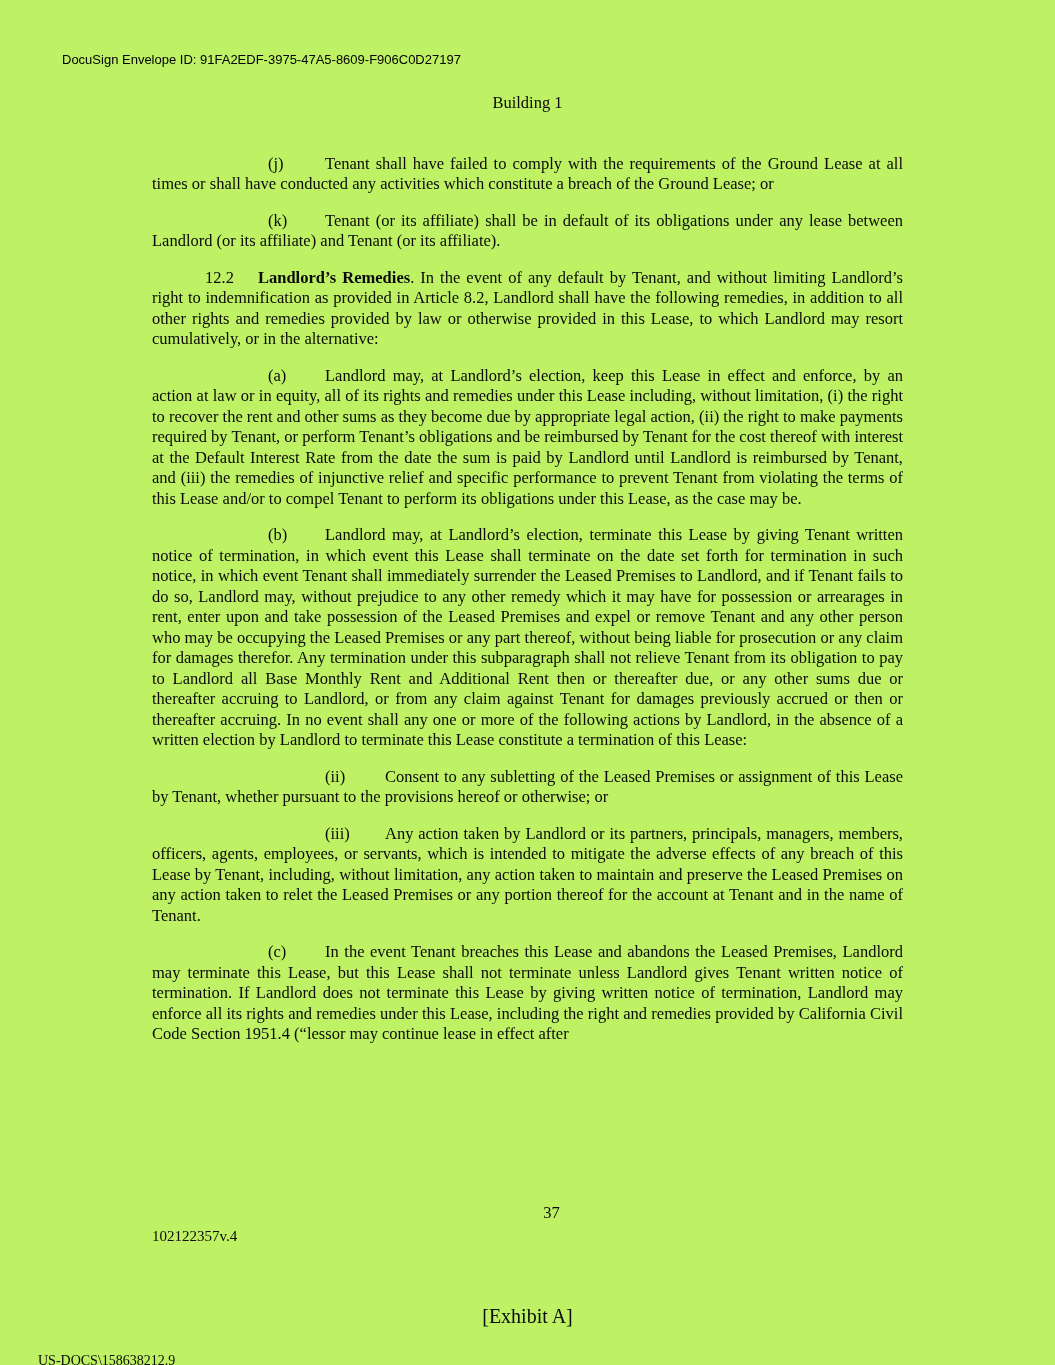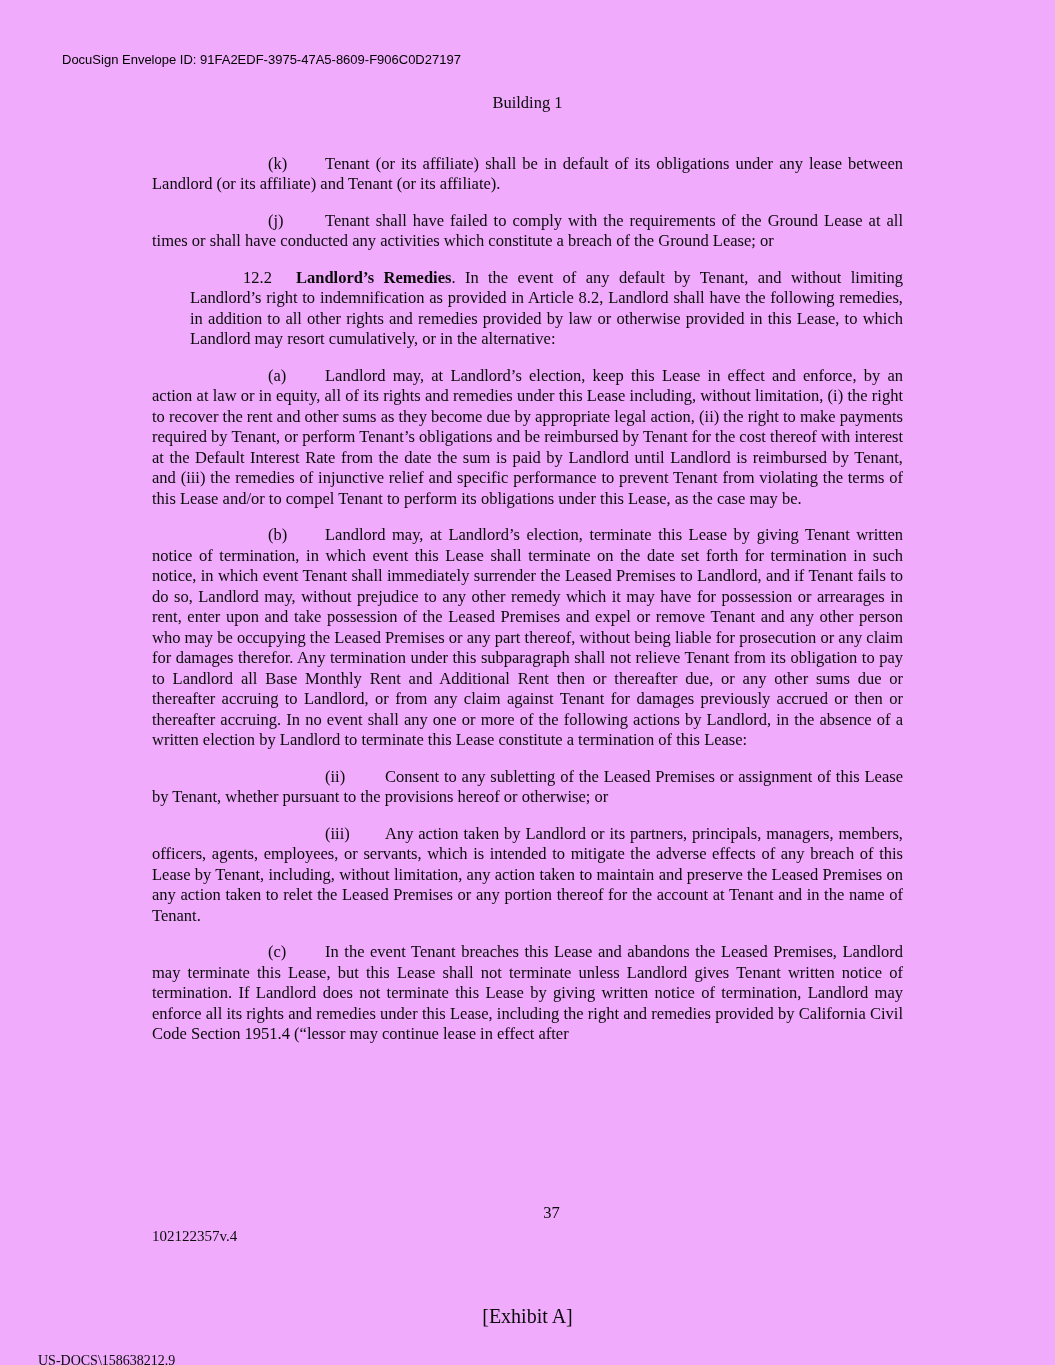--- a/index.html
+++ b/index.html
@@ -1,21 +1,21 @@
 <!DOCTYPE html>
 <html><head>
 <meta charset="utf-8">
 <style>
   * { box-sizing: border-box; }
   html, body { margin: 0; padding: 0; background: #ffffff; }
   .page {
     position: relative;
     width: 1055px;
     height: 1365px;
-    background: #f0abfc;
+    background: #bef264;
     font-family: "Liberation Serif", serif;
     color: #0a0a0a;
     overflow: hidden;
   }
   .envelope-line {
     position: absolute;
     left: 62px;
     top: 52px;
     font-family: "Liberation Sans", sans-serif;
     font-size: 13px;
@@ -31,21 +31,21 @@
     line-height: 20.5px;
     text-align: justify;
   }
   .building {
     margin: 0 0 40px 0;
     text-align: center;
   }
   p.para { margin: 0 0 16px 0; }
   p.clause { text-indent: 116px; }
   p.clause .lbl { display: inline-block; width: 57px; text-indent: 0; }
-  p.section { text-indent: 53px; margin-left: 38px; }
+  p.section { text-indent: 53px; }
   p.section .num { display: inline-block; width: 53px; text-indent: 0; }
   p.sub { text-indent: 173px; }
   p.sub .lbl { display: inline-block; width: 60px; text-indent: 0; }
   .bold { font-weight: bold; }
   .page-number {
     position: absolute;
     top: 1203px;
     left: 0;
     width: 100%;
     text-align: center;
@@ -79,23 +79,23 @@
 <body>
 
 <div class="page">
 
   <div class="envelope-line">DocuSign Envelope ID: 91FA2EDF-3975-47A5-8609-F906C0D27197</div>
 
   <div class="content">
 
     <div class="building">Building 1</div>
 
+    <p class="para clause"><span class="lbl">(j)</span><span>Tenant shall have failed to comply with the requirements of the Ground Lease at all times or shall have conducted any activities which constitute a breach of the Ground Lease; or</span></p>
+
     <p class="para clause"><span class="lbl">(k)</span><span>Tenant (or its affiliate) shall be in default of its obligations under any lease between Landlord (or its affiliate) and Tenant (or its affiliate).</span></p>
-
-    <p class="para clause"><span class="lbl">(j)</span><span>Tenant shall have failed to comply with the requirements of the Ground Lease at all times or shall have conducted any activities which constitute a breach of the Ground Lease; or</span></p>
 
     <p class="para section"><span class="lbl num">12.2</span><span class="bold">Landlord’s Remedies</span><span>.  In the event of any default by Tenant, and without limiting Landlord’s right to indemnification as provided in Article 8.2, Landlord shall have the following remedies, in addition to all other rights and remedies provided by law or otherwise provided in this Lease, to which Landlord may resort cumulatively, or in the alternative:</span></p>
 
     <p class="para clause"><span class="lbl">(a)</span><span>Landlord may, at Landlord’s election, keep this Lease in effect and enforce, by an action at law or in equity, all of its rights and remedies under this Lease including, without limitation, (i) the right to recover the rent and other sums as they become due by appropriate legal action, (ii) the right to make payments required by Tenant, or perform Tenant’s obligations and be reimbursed by Tenant for the cost thereof with interest at the Default Interest Rate from the date the sum is paid by Landlord until Landlord is reimbursed by Tenant, and (iii) the remedies of injunctive relief and specific performance to prevent Tenant from violating the terms of this Lease and/or to compel Tenant to perform its obligations under this Lease, as the case may be.</span></p>
 
     <p class="para clause"><span class="lbl">(b)</span><span>Landlord may, at Landlord’s election, terminate this Lease by giving Tenant written notice of termination, in which event this Lease shall terminate on the date set forth for termination in such notice, in which event Tenant shall immediately surrender the Leased Premises to Landlord, and if Tenant fails to do so, Landlord may, without prejudice to any other remedy which it may have for possession or arrearages in rent, enter upon and take possession of the Leased Premises and expel or remove Tenant and any other person who may be occupying the Leased Premises or any part thereof, without being liable for prosecution or any claim for damages therefor.  Any termination under this subparagraph shall not relieve Tenant from its obligation to pay to Landlord all Base Monthly Rent and Additional Rent then or thereafter due, or any other sums due or thereafter accruing to Landlord, or from any claim against Tenant for damages previously accrued or then or thereafter accruing.  In no event shall any one or more of the following actions by Landlord, in the absence of a written election by Landlord to terminate this Lease constitute a termination of this Lease:</span></p>
 
 
     <p class="para sub"><span class="lbl">(ii)</span><span>Consent to any subletting of the Leased Premises or assignment of this Lease by Tenant, whether pursuant to the provisions hereof or otherwise; or</span></p>
 

